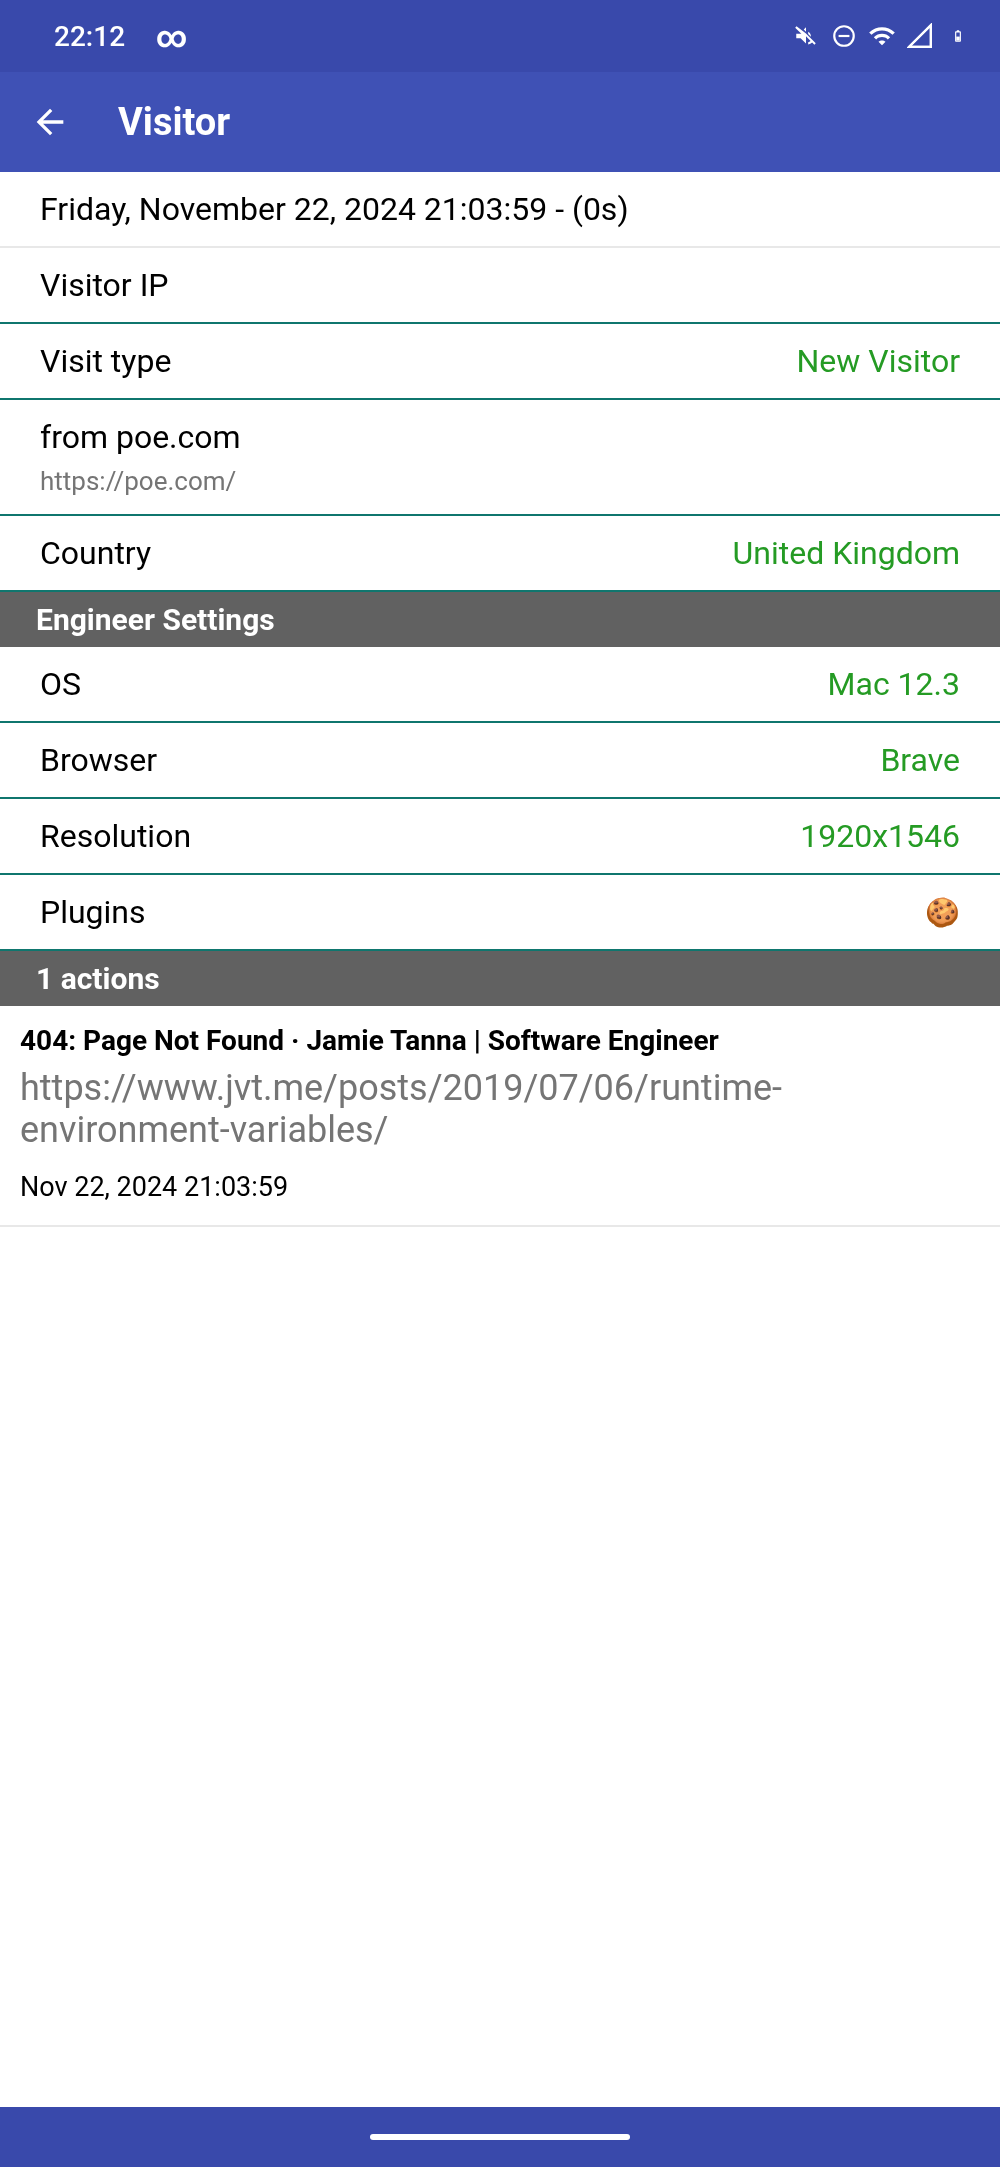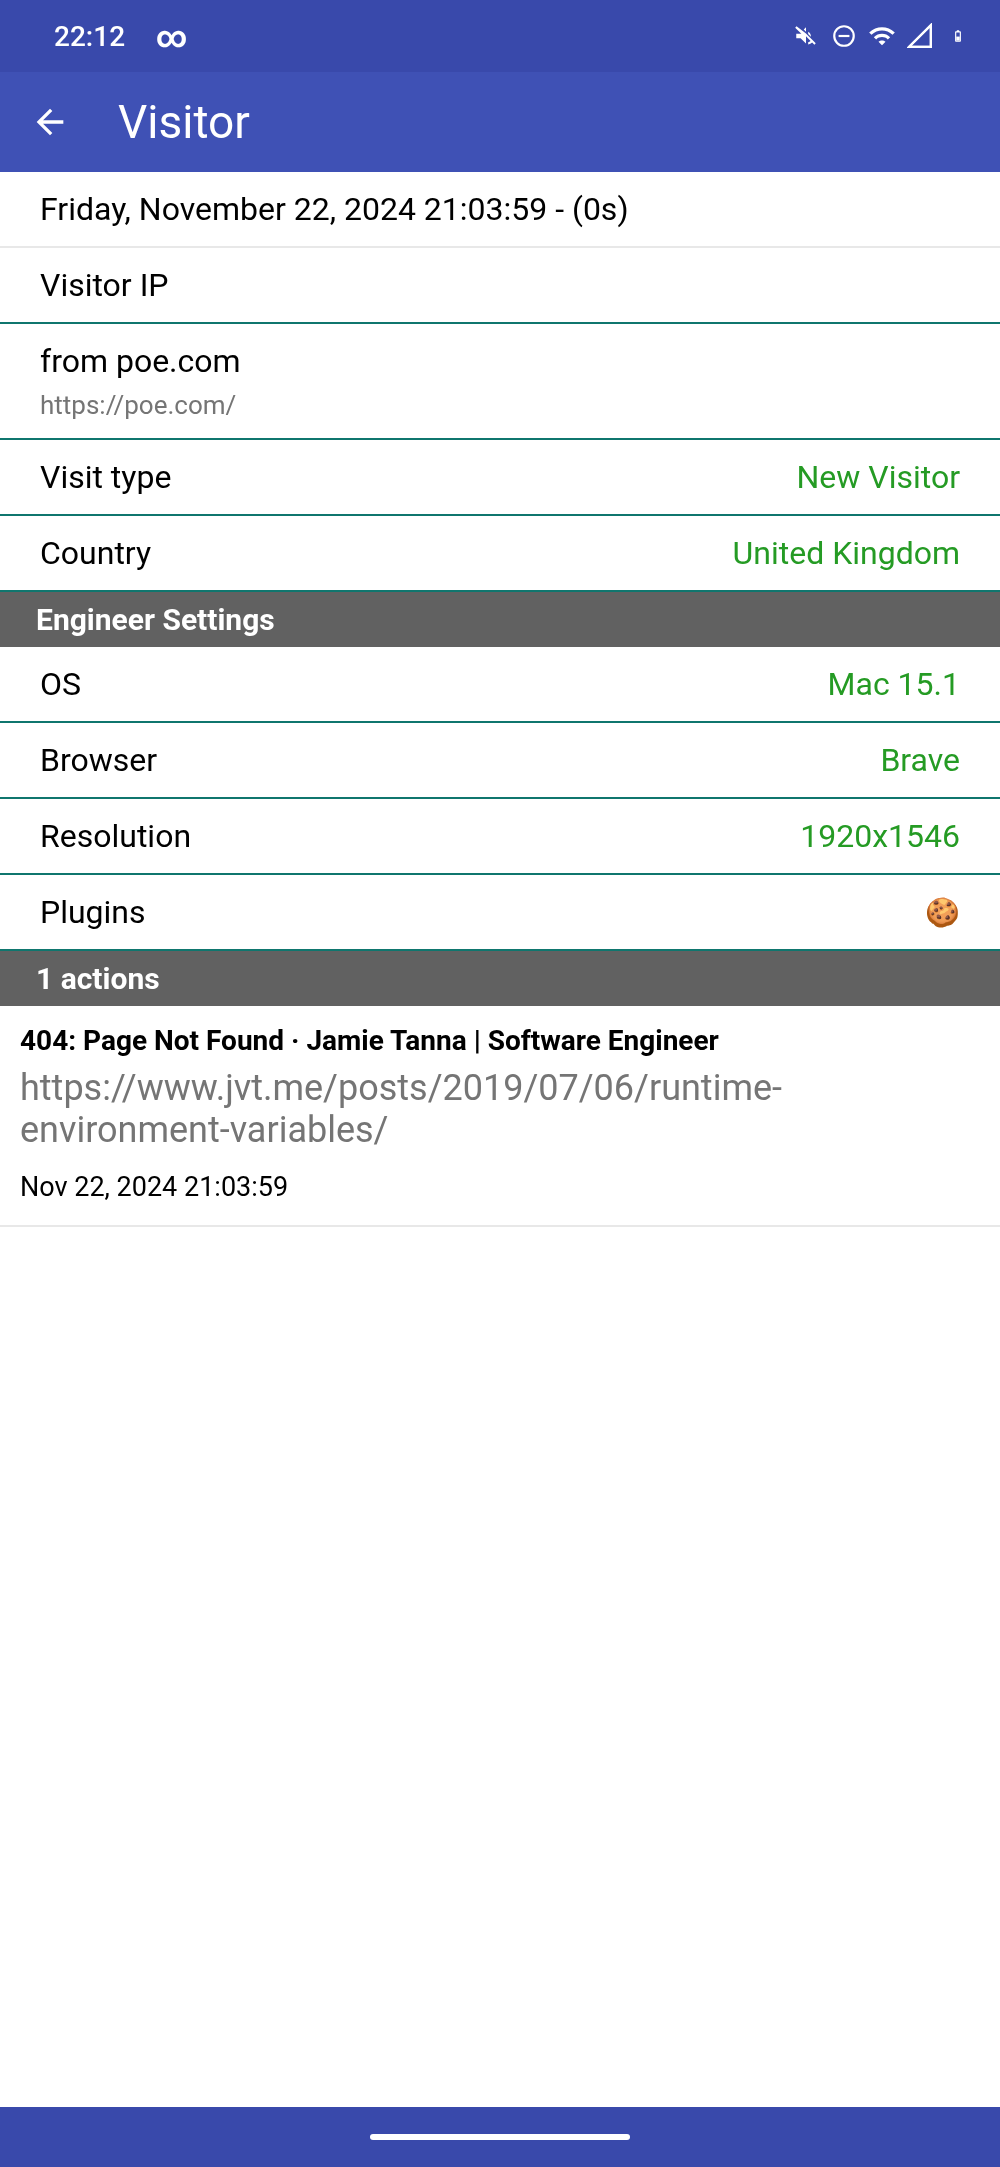--- a/index.html
+++ b/index.html
@@ -57,22 +57,22 @@
   .back-btn {
     width: 44px;
     height: 44px;
     display: flex;
     align-items: center;
     justify-content: center;
     cursor: pointer;
   }
   .app-title {
     color: #ffffff;
-    font-size: 46px;
-    font-weight: 400;
+    font-size: 38px;
+    font-weight: 700;
   }
   .content {
     flex: 1;
     background: #ffffff;
   }
   .row {
     padding: 18px 40px;
     display: flex;
     align-items: center;
     justify-content: space-between;
@@ -200,41 +200,41 @@
   <div class="row header-row">
     <div class="row-label">Friday, November 22, 2024 21:03:59 - (0s)</div>
   </div>
 
   <div class="row">
     <div class="row-label">Visitor IP</div>
     <div class="row-value" style="color:#000"></div>
   </div>
 
   <div class="row">
+    <div class="row-label">Visit type</div>
+    <div class="row-value">New Visitor</div>
+  </div>
+
+  <div class="row">
     <div class="row-left">
       <div class="row-label">from poe.com</div>
       <div class="row-sublabel">https://poe.com/</div>
     </div>
   </div>
 
   <div class="row">
-    <div class="row-label">Visit type</div>
-    <div class="row-value">New Visitor</div>
-  </div>
-
-  <div class="row">
     <div class="row-label">Country</div>
     <div class="row-value">United Kingdom</div>
   </div>
 
   <div class="section-header">Engineer Settings</div>
 
   <div class="row">
     <div class="row-label">OS</div>
-    <div class="row-value">Mac 15.1</div>
+    <div class="row-value">Mac 12.3</div>
   </div>
 
   <div class="row">
     <div class="row-label">Browser</div>
     <div class="row-value">Brave</div>
   </div>
 
   <div class="row">
     <div class="row-label">Resolution</div>
     <div class="row-value">1920x1546</div>

